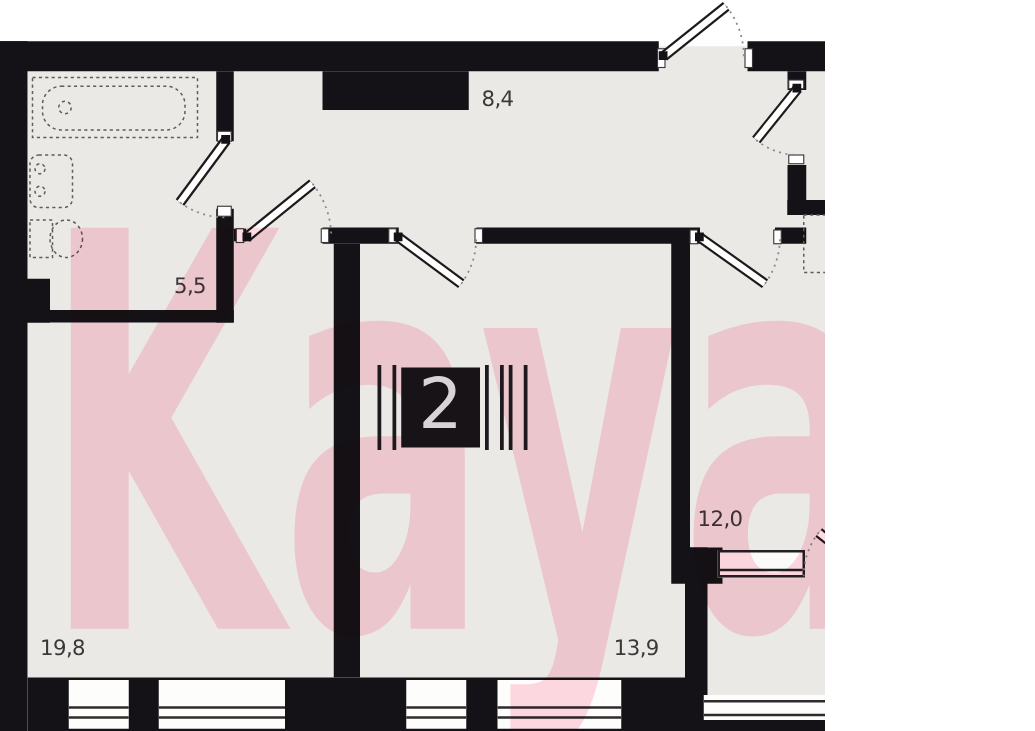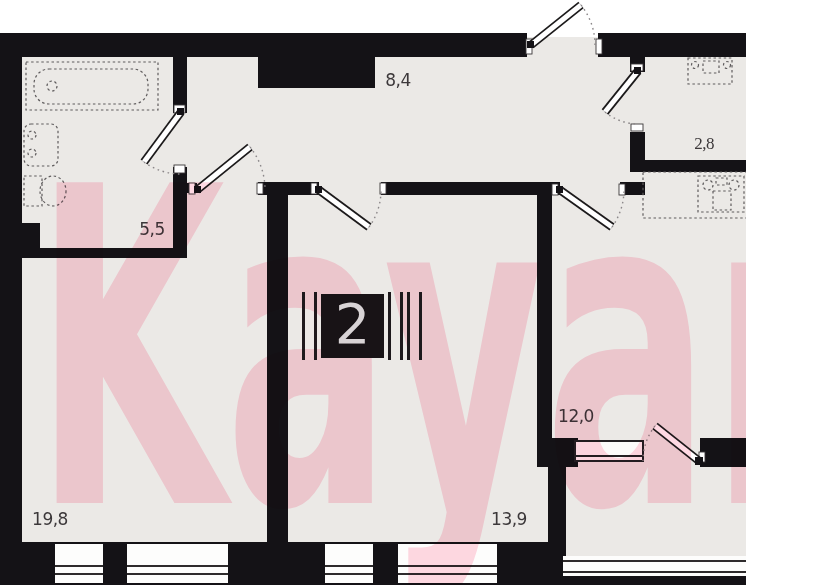--- a/index.html
+++ b/index.html
@@ -1,16 +1,16 @@
 <!DOCTYPE html>
 <html><head>
 <meta charset="utf-8">
 <style>
   html,body{margin:0;padding:0;background:#ffffff;}
-  #plan{position:relative;width:746px;height:585px;background:#ffffff;overflow:hidden;
+  #plan{position:relative;width:660px;height:585px;background:#ffffff;overflow:hidden;
         font-family:"DejaVu Sans",sans-serif;}
   .floor{position:absolute;left:22px;top:37px;width:783px;height:546px;background:#ebe9e6;z-index:1;}
   .w{position:absolute;background:#141216;z-index:2;}
   .win{position:absolute;background:#fdfdfc;z-index:3;}
   .gl{position:absolute;left:0;width:100%;height:2px;background:#2e2b2c;}
   .kwin{position:absolute;background:#fbfbfa;border:2px solid #232023;box-sizing:border-box;z-index:3;}
   .kwin .gl{height:2px;background:#232023;}
   .overlay{position:absolute;left:0;top:0;z-index:4;}
   .leafO{stroke:#1c1a1b;stroke-width:8.5;stroke-linecap:butt;}
   .leafI{stroke:#ffffff;stroke-width:5;stroke-linecap:butt;}

